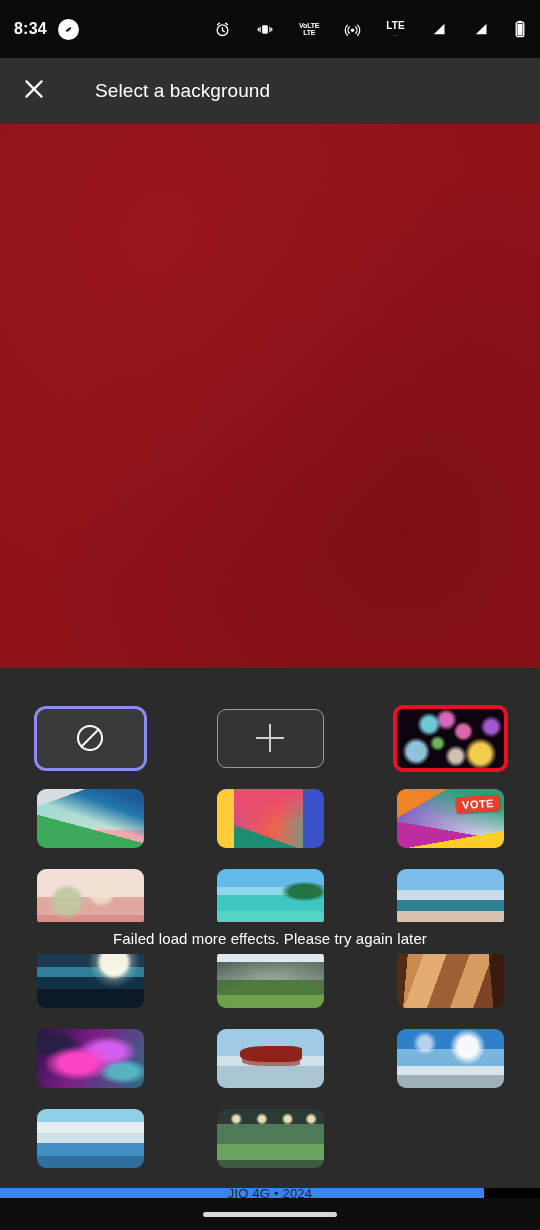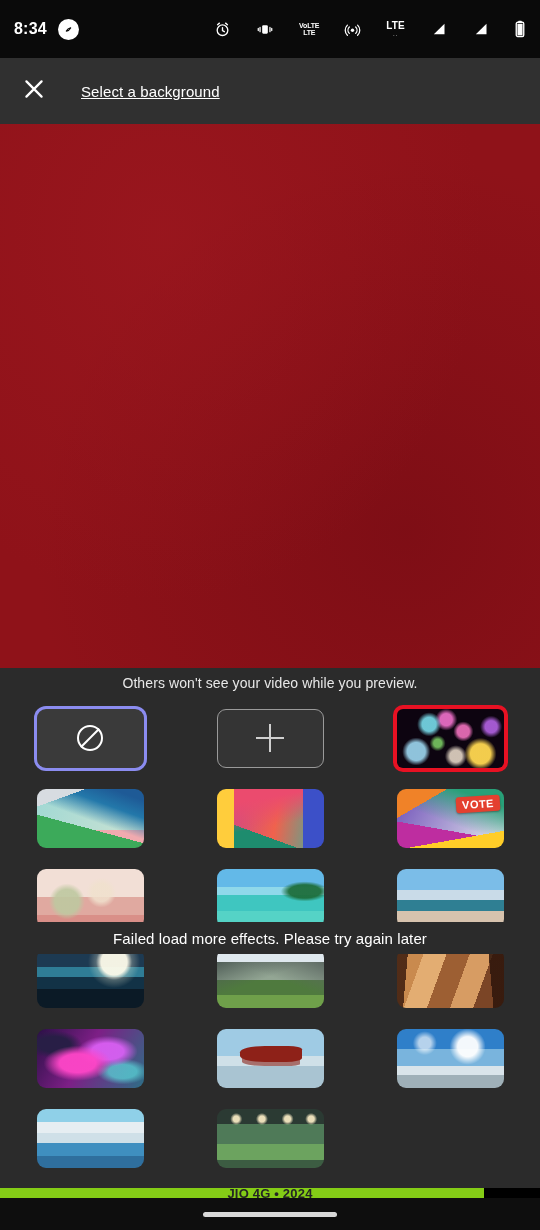--- a/index.html
+++ b/index.html
@@ -2,21 +2,21 @@
 <html><head>
 <meta charset="utf-8">
 <style>
   * { margin:0; padding:0; box-sizing:border-box; }
   html,body {
     width:540px; height:1230px;
     background:#000;
     font-family:"Liberation Sans", sans-serif;
     overflow:hidden;
   }
-  #screen { position:relative; width:484px; height:1230px; background:#84cc16; }
+  #screen { position:relative; width:484px; height:1230px; background:#3b82f6; }
 
   
   .statusbar {
     position:absolute; left:0; top:0; width:540px; height:58px;
     background:#0a0a0a; display:flex; align-items:center;
     padding:0 14px; color:#fff;
   }
   .sb-left { display:flex; align-items:center; gap:11px; }
   .sb-time { font-size:16px; font-weight:700; letter-spacing:.2px; color:#fff; }
   .sb-right { margin-left:auto; display:flex; align-items:center; gap:25px; }
@@ -35,21 +35,21 @@
 
   
   .appbar {
     position:absolute; left:0; top:58px; width:540px; height:66px;
     background:#303030; display:flex; align-items:center; padding:0 0 0 10px;
   }
   .close-btn {
     width:48px; height:48px; display:flex; align-items:center; justify-content:center;
     cursor:pointer;
   }
-  .appbar-title { margin-left:23px; color:#ffffff; font-size:15px; letter-spacing:.1px;text-decoration:underline; }
+  .appbar-title { margin-left:37px; color:#ffffff; font-size:19px; letter-spacing:.1px; }
 
   
   .preview {
     position:absolute; left:0; top:124px; width:540px; height:544px;
     background:#8f1219;
     background-image:
       radial-gradient(ellipse at 30% 20%, rgba(160,25,33,.55), rgba(0,0,0,0) 60%),
       radial-gradient(ellipse at 75% 75%, rgba(110,10,18,.5), rgba(0,0,0,0) 65%);
   }
 
@@ -246,21 +246,21 @@
   .toast {
     position:absolute; left:0; top:922px; width:540px; height:32px;
     display:flex; align-items:center; justify-content:center;
     background:#2b2b2b;
     color:#ffffff; font-size:15px; letter-spacing:.1px;
   }
 
   
   .footer-note {
     position:absolute; left:0; top:1186px; width:540px; text-align:center;
-    color:#252525; font-size:13px; letter-spacing:.2px;font-weight:bold;
+    color:#252525; font-size:13px; letter-spacing:.2px;
   }
   .navbar {
     position:absolute; left:0; bottom:0; width:540px; height:32px;
     background:#0e0e0e; display:flex; align-items:center; justify-content:center;
   }
   .nav-pill { width:134px; height:5px; border-radius:3px; background:#d8d8d8; }
 </style>
 </head>
 <body>
 
@@ -332,21 +332,20 @@
           <path d="M5 5l14 14M19 5L5 19" stroke="#ffffff" stroke-width="2.1" stroke-linecap="round"></path>
         </svg>
       </span>
     </div>
     <div class="appbar-title">Select a background</div>
   </div>
 
   <div class="preview"></div>
 
   <div class="sheet">
-    <div class="sheet-hint">Others won't see your video while you preview.</div>
     <div class="grid" id="effect-grid">
         <div class="cell">
           <div class="tile-none">
             <div class="no-sym"></div>
           </div>
         </div>
         <div class="cell">
           <div class="tile-add">
             <div class="plus"></div>
           </div>

